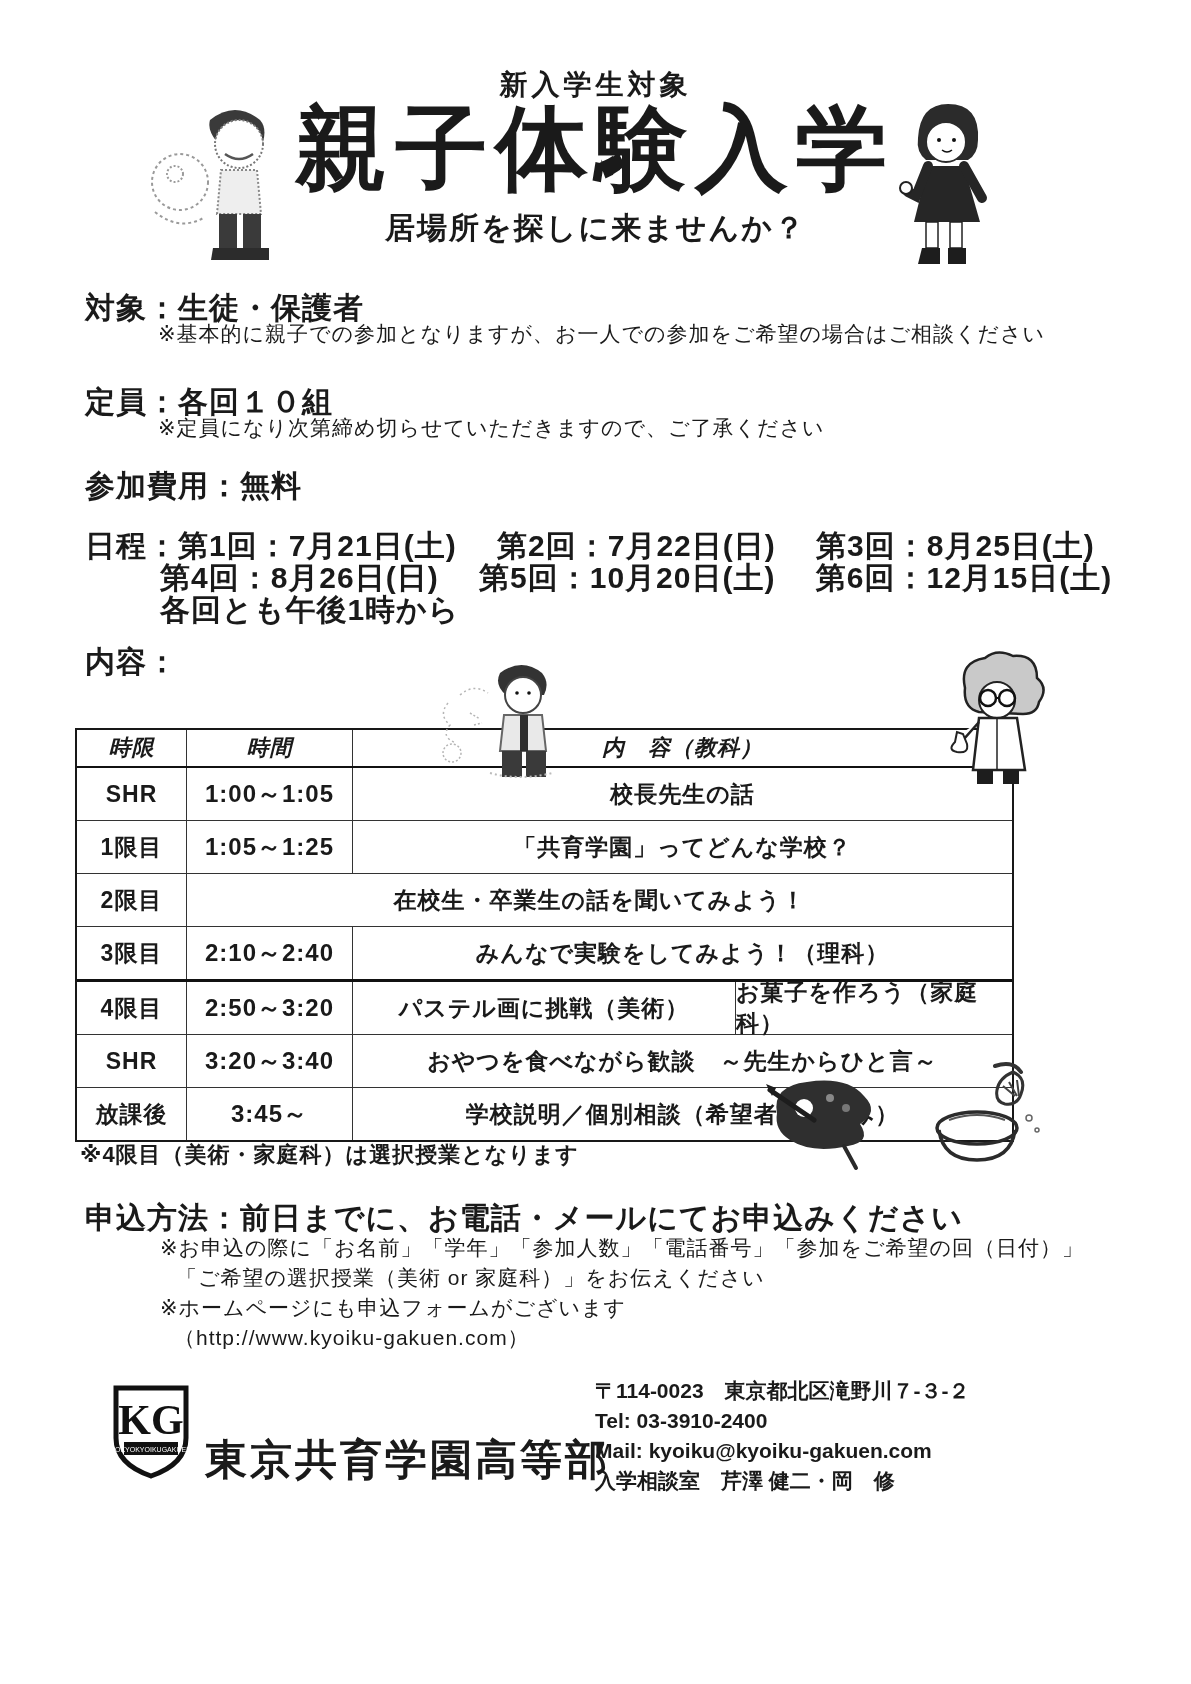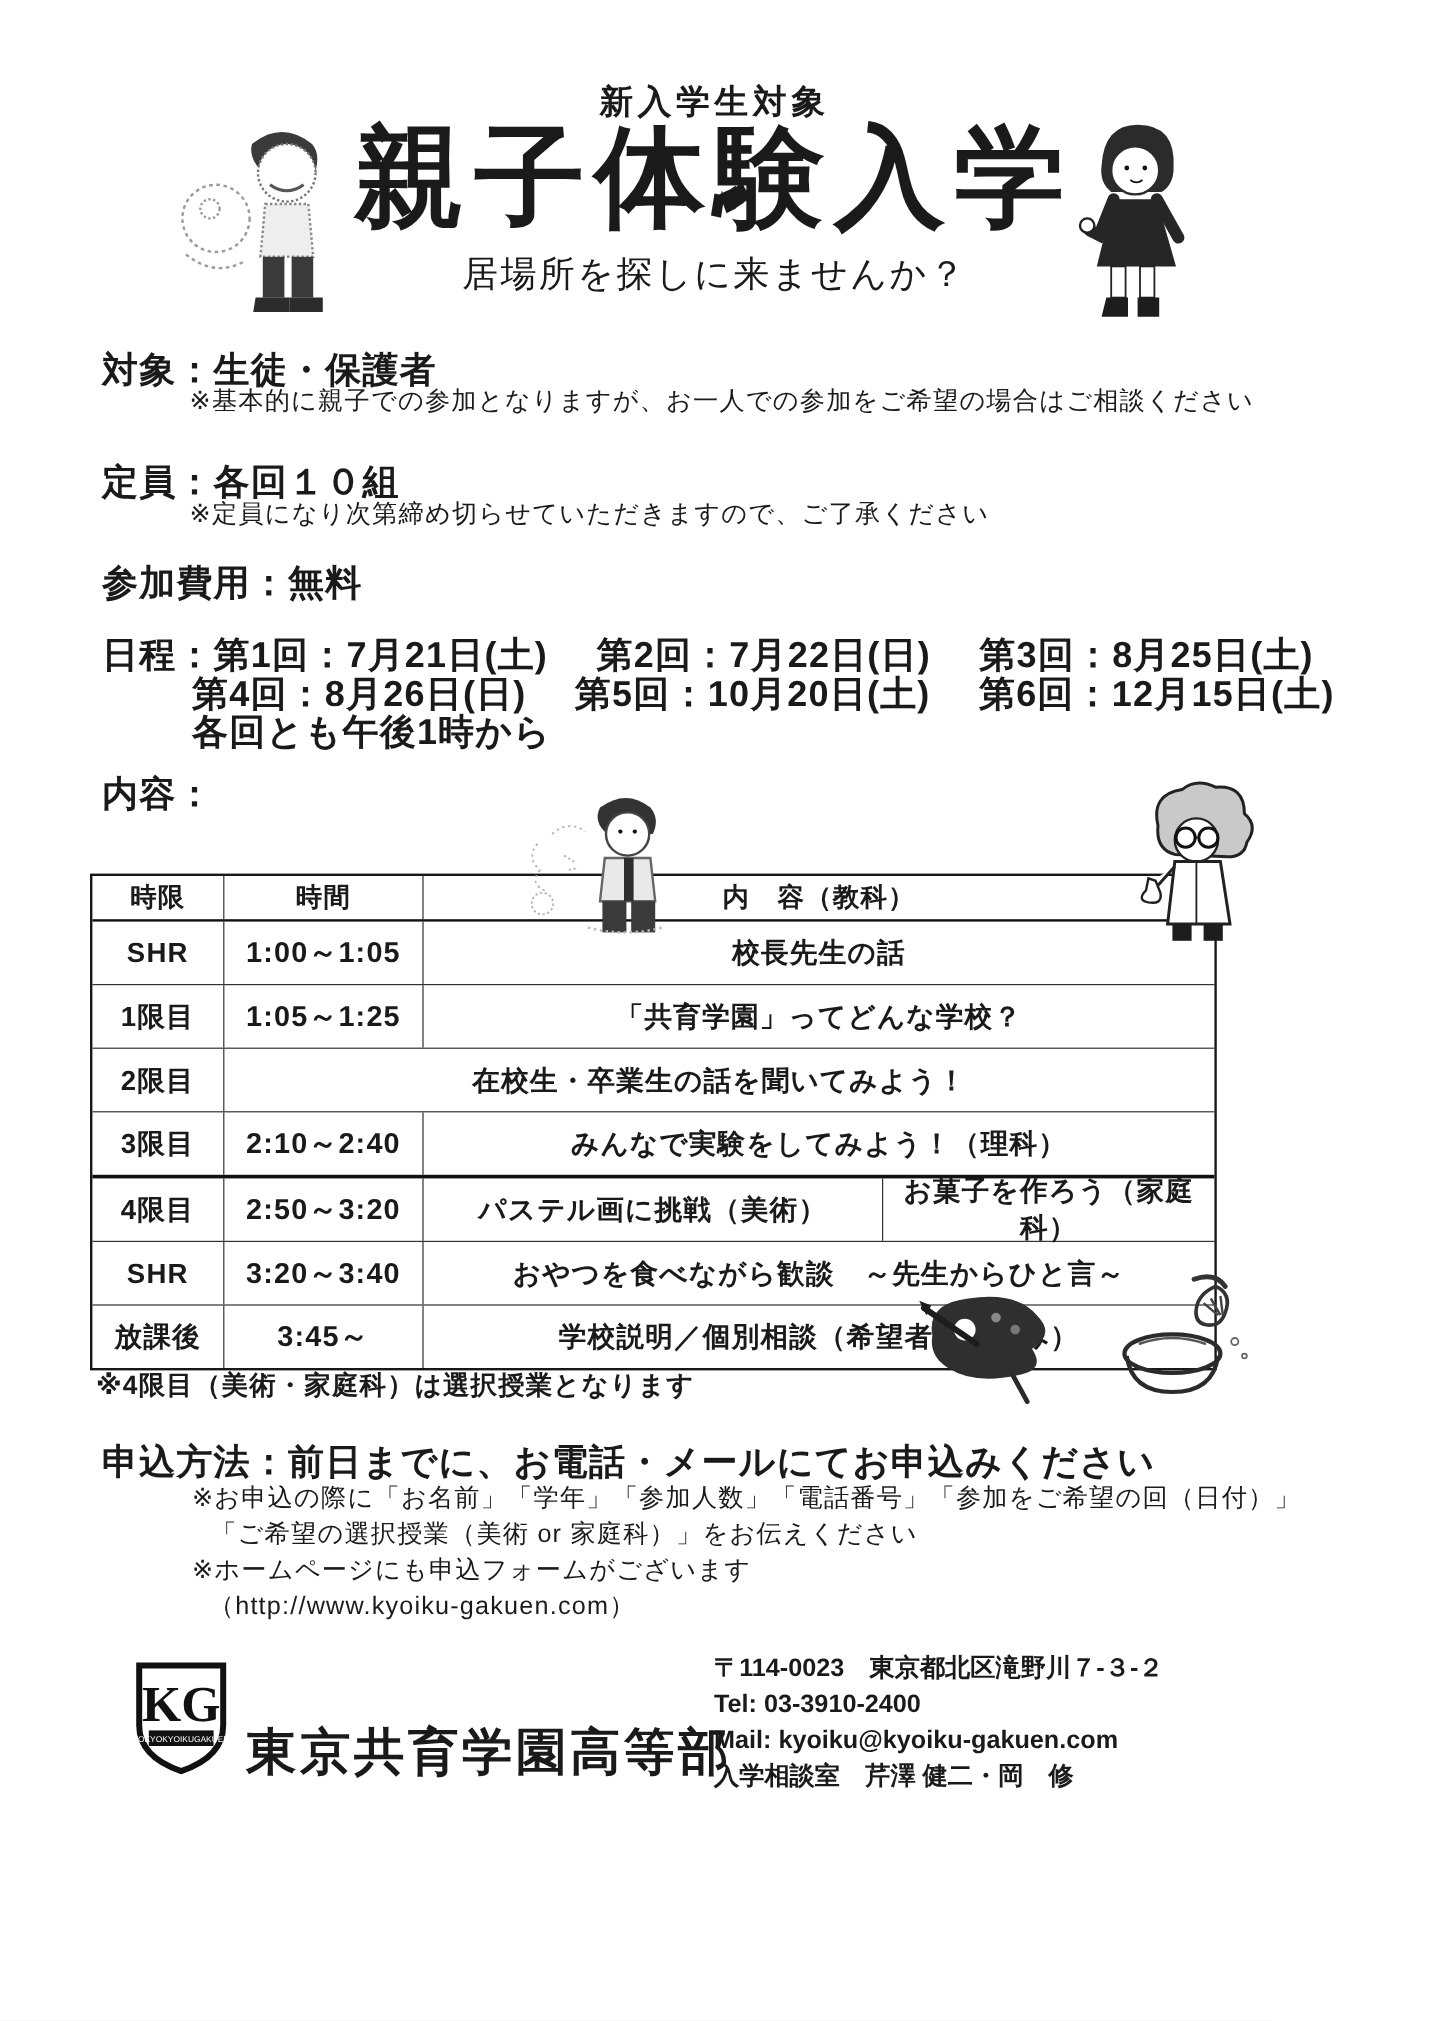--- a/index.html
+++ b/index.html
@@ -9,21 +9,21 @@
     margin:0 auto;
     background:#ffffff;
     font-family:"Liberation Sans","DejaVu Sans",sans-serif;
     color:#1a1a1a;
     overflow:hidden;
   }
   .abs{position:absolute;}
   .center{left:0;width:100%;text-align:center;}
   .tagline{top:66px;font-size:28px;font-weight:700;letter-spacing:4px;}
   .title{top:98px;font-size:92px;font-weight:900;letter-spacing:8px;line-height:1.1;}
-  .subtitle{top:208px;font-size:30px;font-weight:400;letter-spacing:2px;}
+  .subtitle{top:208px;font-size:30px;font-weight:700;letter-spacing:2px;}
   .body-line{font-size:30px;font-weight:600;letter-spacing:1px;white-space:nowrap;}
   .note-line{font-size:21px;font-weight:400;letter-spacing:1px;white-space:nowrap;}
   
   .timetable{
     left:75px;top:728px;width:935px;
     border:2px solid #181818;
     border-collapse:collapse;
   }
   .t-row{display:flex;border-top:1px solid #333;}
   .t-row.first{border-top:none;}
@@ -31,22 +31,22 @@
   .t-row.hthick{border-top:2px solid #111;}
   .cell{
     display:flex;align-items:center;justify-content:center;
     font-size:23px;font-weight:600;letter-spacing:1px;
     box-sizing:border-box;
   }
   .c-period{width:110px;border-right:1px solid #333;height:52px;}
   .c-time{width:166px;border-right:1px solid #333;height:52px;font-size:24px;}
   .c-content{flex:1;height:52px;}
   .c-split1{width:383px;border-right:1px solid #333;height:52px;}
-  .c-split2{flex:1;height:52px;text-align:center;}
-  .h-row .c-period,.h-row .c-time,.h-row .c-content{height:36px;font-size:22px;}
+  .c-split2{flex:1;height:52px;}
+  .h-row .c-period,.h-row .c-time,.h-row .c-content{height:36px;font-size:22px;font-style:italic;}
   .illo{pointer-events:none;}
   .footer-name{font-size:42px;font-weight:900;letter-spacing:3px;white-space:nowrap;}
   .footer-right{left:595px;top:1376px;font-size:21px;font-weight:600;line-height:30px;white-space:nowrap;}
   .footer-right div{height:30px;}
 </style>
 </head>
 <body>
 
 <div class="page">
 

